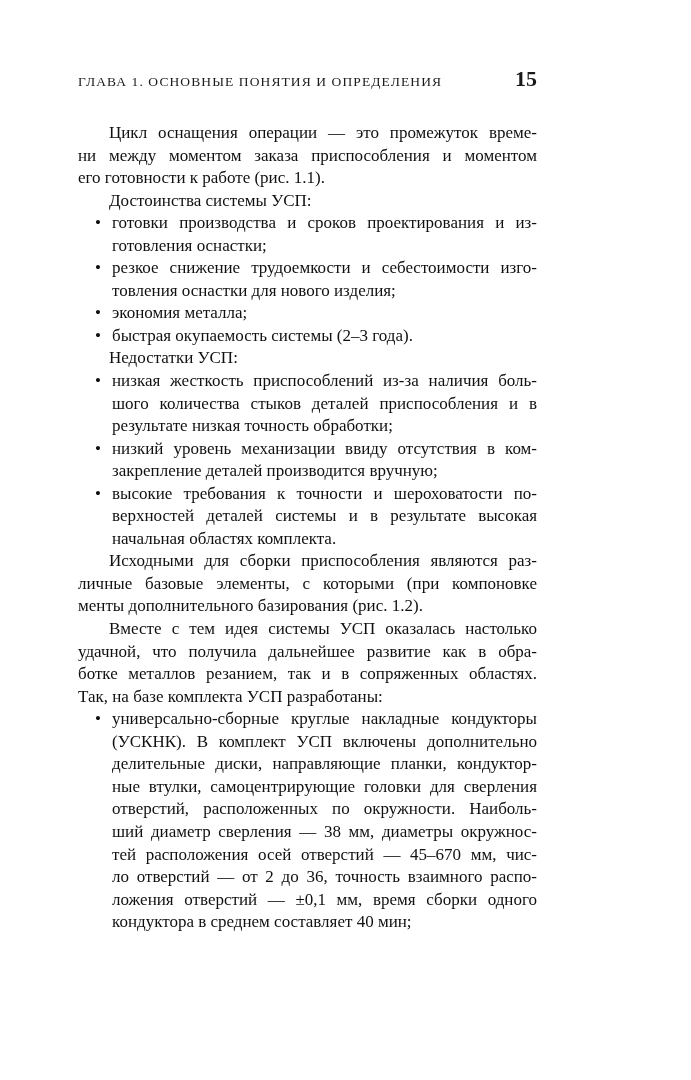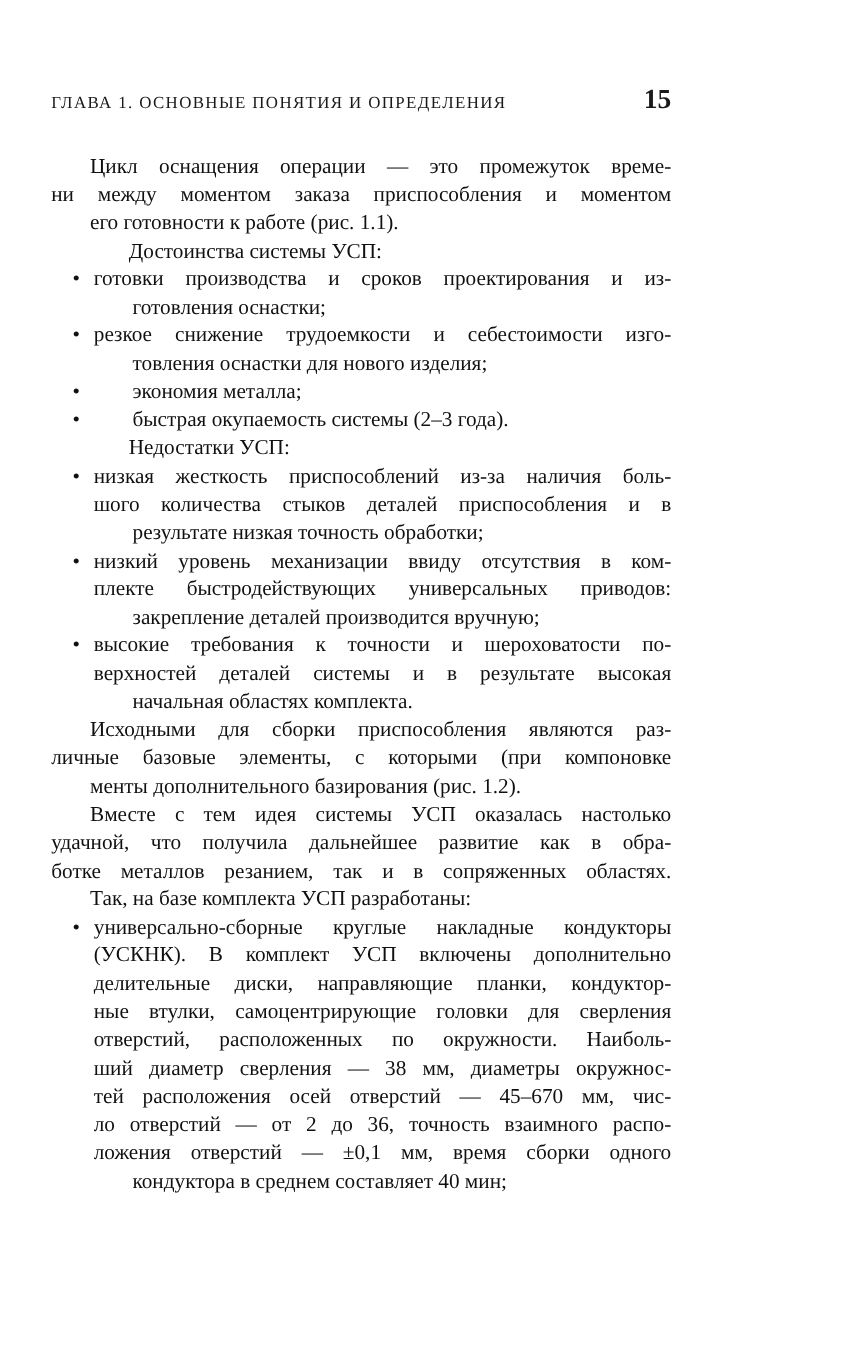--- a/index.html
+++ b/index.html
@@ -7,21 +7,21 @@
   body {
     width: 691px;
     height: 1080px;
     font-family: "Liberation Serif", "DejaVu Serif", serif;
     color: #111111;
     overflow: hidden;
   }
   .page {
     width: 616px;
     height: 1080px;
-    padding: 66px 79px 40px 41px;
+    padding: 66px 79px 40px 78px;
     background: #ffffff;
   }
   .running-head {
     display: flex;
     justify-content: space-between;
     align-items: baseline;
     margin-bottom: 30px;
   }
   .chapter-title {
     font-size: 13.5px;
@@ -43,21 +43,20 @@
   .block { margin: 0; }
   .lines { flex: 1 1 auto; min-width: 0; }
   .line {
     display: block;
     text-align: justify;
     text-align-last: justify;
     white-space: normal;
   }
   .line.last {
     text-align-last: left;
-    margin-left: 31px;
   }
   
   .block.paragraph .line.first {
     padding-left: 31px;
   }
   
   .block.bullet {
     display: flex;
     align-items: flex-start;
   }
@@ -128,21 +127,20 @@
         <div class="lines">
           <span class="line first">низкая жесткость приспособлений из-за наличия боль-</span>
           <span class="line">шого количества стыков деталей приспособления и в</span>
           <span class="line last">результате низкая точность обработки;</span>
         </div>
       </div>
       <div class="block bullet">
         <span class="marker">•</span>
         <div class="lines">
           <span class="line first">низкий уровень механизации ввиду отсутствия в ком-</span>
-          <span class="line">плекте быстродействующих универсальных приводов:</span>
           <span class="line last">закрепление деталей производится вручную;</span>
         </div>
       </div>
       <div class="block bullet">
         <span class="marker">•</span>
         <div class="lines">
           <span class="line first">высокие требования к точности и шероховатости по-</span>
           <span class="line">верхностей деталей системы и в результате высокая</span>
           <span class="line last">начальная областях комплекта.</span>
         </div>

